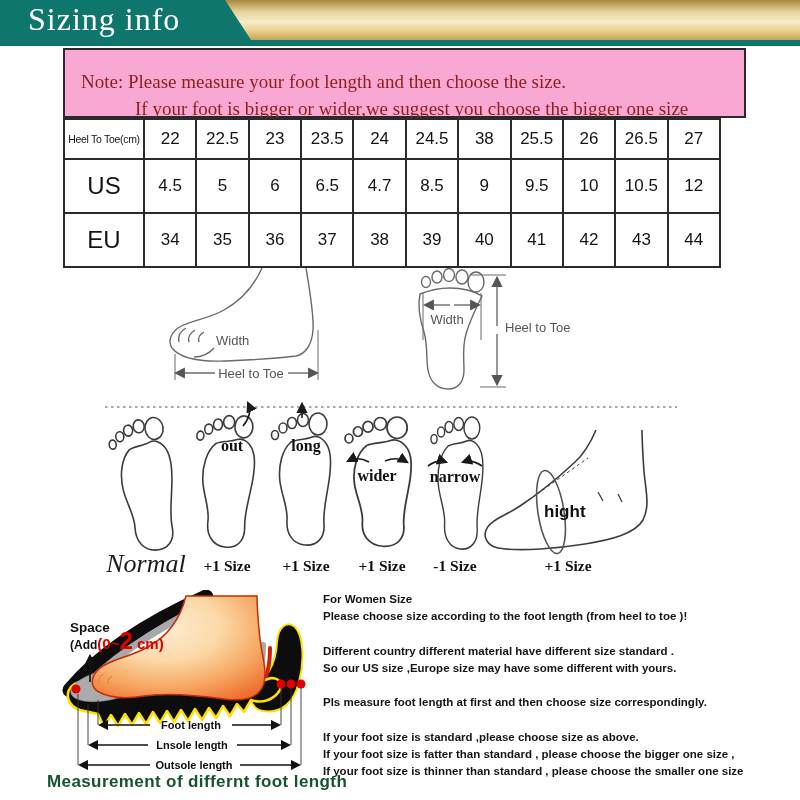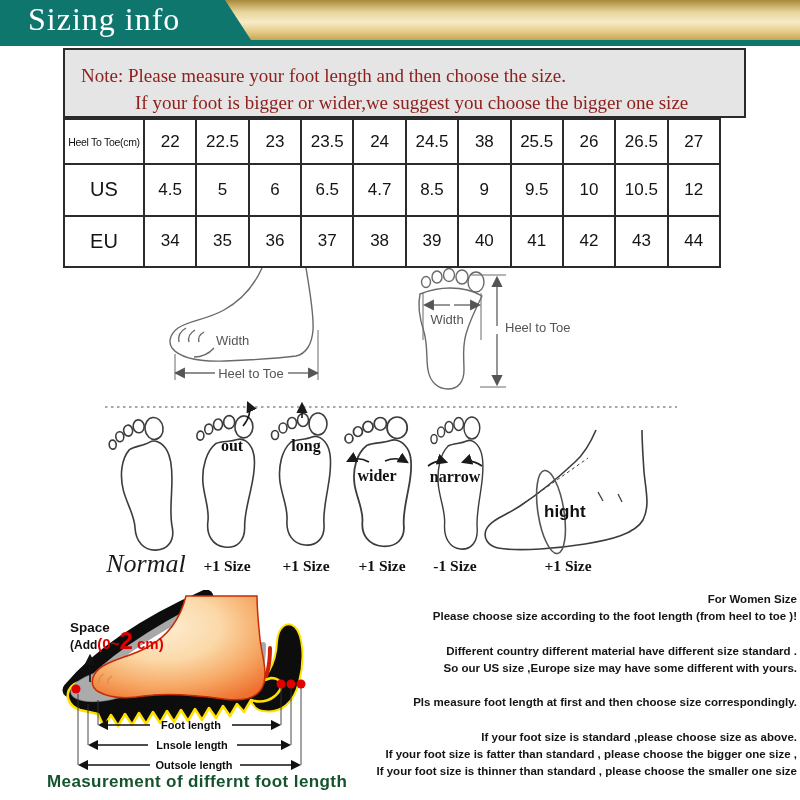--- a/index.html
+++ b/index.html
@@ -10,41 +10,41 @@
   .topbar{position:absolute;left:0;top:0;width:800px;height:46px;background:#0f766e;}
   .goldband{position:absolute;left:225px;top:0;width:575px;height:40px;
     background:linear-gradient(180deg,#a8893a 0%,#e8d49a 30%,#f6ecc8 55%,#e5ca85 80%,#c7a554 100%);
     clip-path:polygon(0 0,100% 0,100% 100%,26px 100%);}
   .brand{position:absolute;left:28px;top:1px;color:#fff;
     font-family:"Liberation Serif",serif;font-size:32px;letter-spacing:1px;}
 
   
   .note{position:absolute;left:63px;top:48px;width:683px;height:70px;box-sizing:border-box;
     border:2px solid #2a2a2a;color:#8e211d;font-family:"Liberation Serif",serif;
-    font-size:19px;line-height:27px;padding-top:12px;background:#e5e5e5;}
+    font-size:19px;line-height:27px;padding-top:18px;background:#f9a8d4;}
   .note .l1{padding-left:16px;}
   .note .l2{padding-left:70px;}
 
   
   table.sizes{position:absolute;left:63px;top:118px;width:658px;height:150px;
     border-collapse:collapse;table-layout:fixed;background:#fff;}
   table.sizes th,table.sizes td{border:2px solid #2b2b2b;text-align:center;vertical-align:middle;
     padding:0;font-weight:normal;color:#141414;}
   .lab-small{font-size:10.5px;letter-spacing:-0.3px;}
-  .lab-big{font-size:20px;margin-left:23px;}
+  .lab-big{font-size:24px;margin-left:23px;}
   .val{font-size:17px;}
 
   
   .measure-svg{position:absolute;left:0;top:268px;}
   .feet-svg{position:absolute;left:0;top:400px;}
   .shoe-svg{position:absolute;left:0;top:590px;}
 
   
   .size-notes{position:absolute;left:323px;top:591px;width:474px;
-    font-size:11.5px;font-weight:bold;color:#151515;text-align:right;}
+    font-size:11.5px;font-weight:bold;color:#151515;}
   .size-notes .tline{min-height:17.2px;line-height:17.2px;white-space:nowrap;}
 
   .caption{position:absolute;left:47px;top:772px;font-size:17px;font-weight:bold;
     color:#14532d;letter-spacing:0.4px;}
 
   text{font-family:"Liberation Sans",sans-serif;}
   .diag-label{fill:#555;font-size:13px;}
   .type-label{fill:#101010;font-weight:bold;font-family:"Liberation Serif",serif;font-size:16px;}
   .type-label-sans{fill:#101010;font-weight:bold;font-size:17px;}
   .size-label{fill:#101010;font-weight:bold;font-family:"Liberation Serif",serif;font-size:15.5px;}

